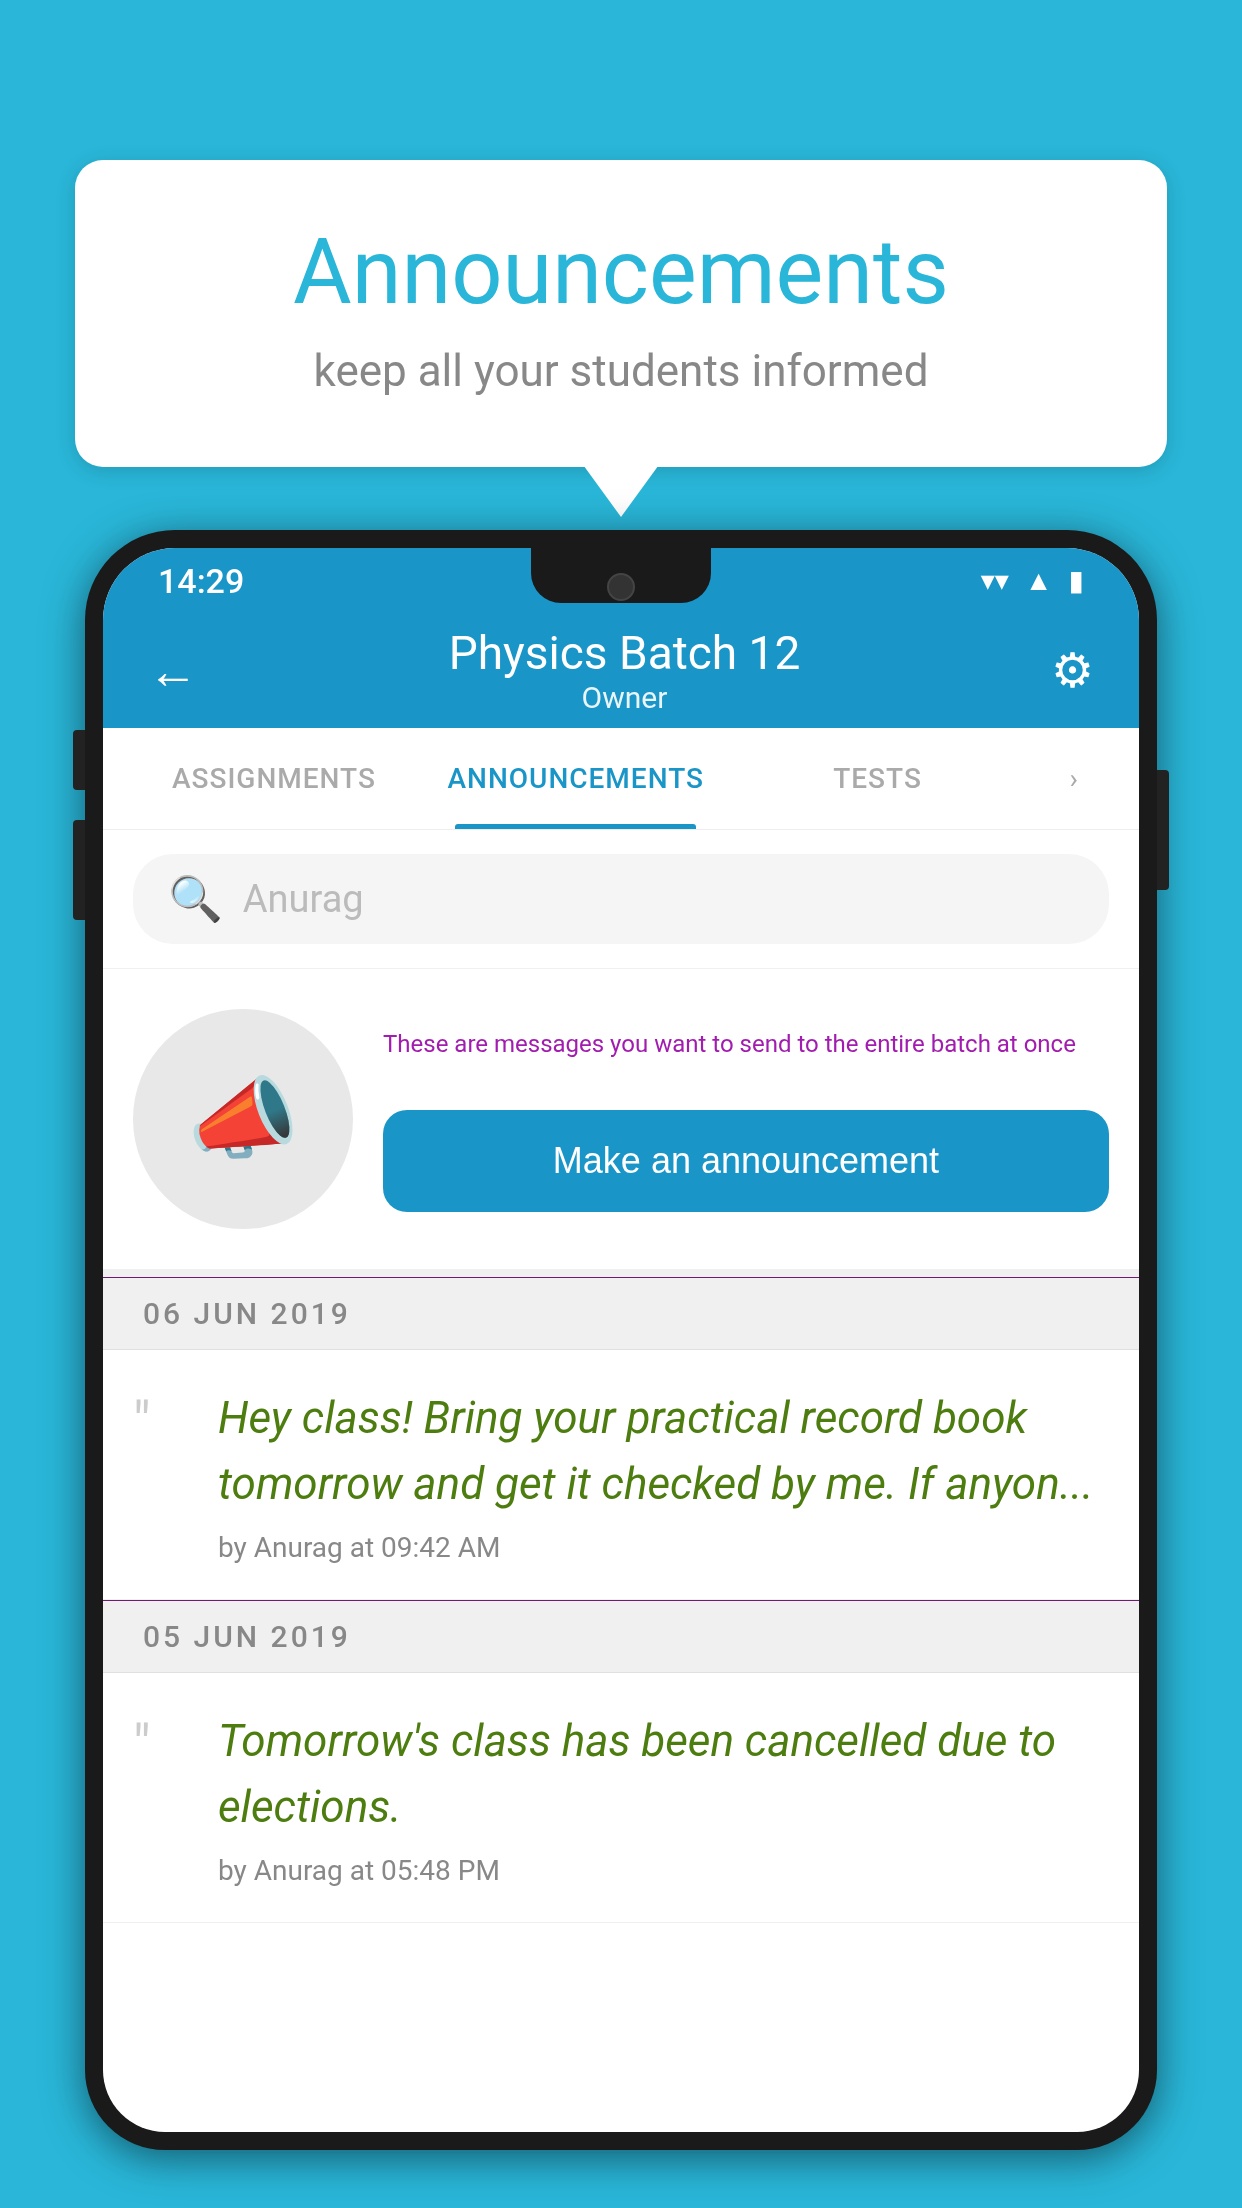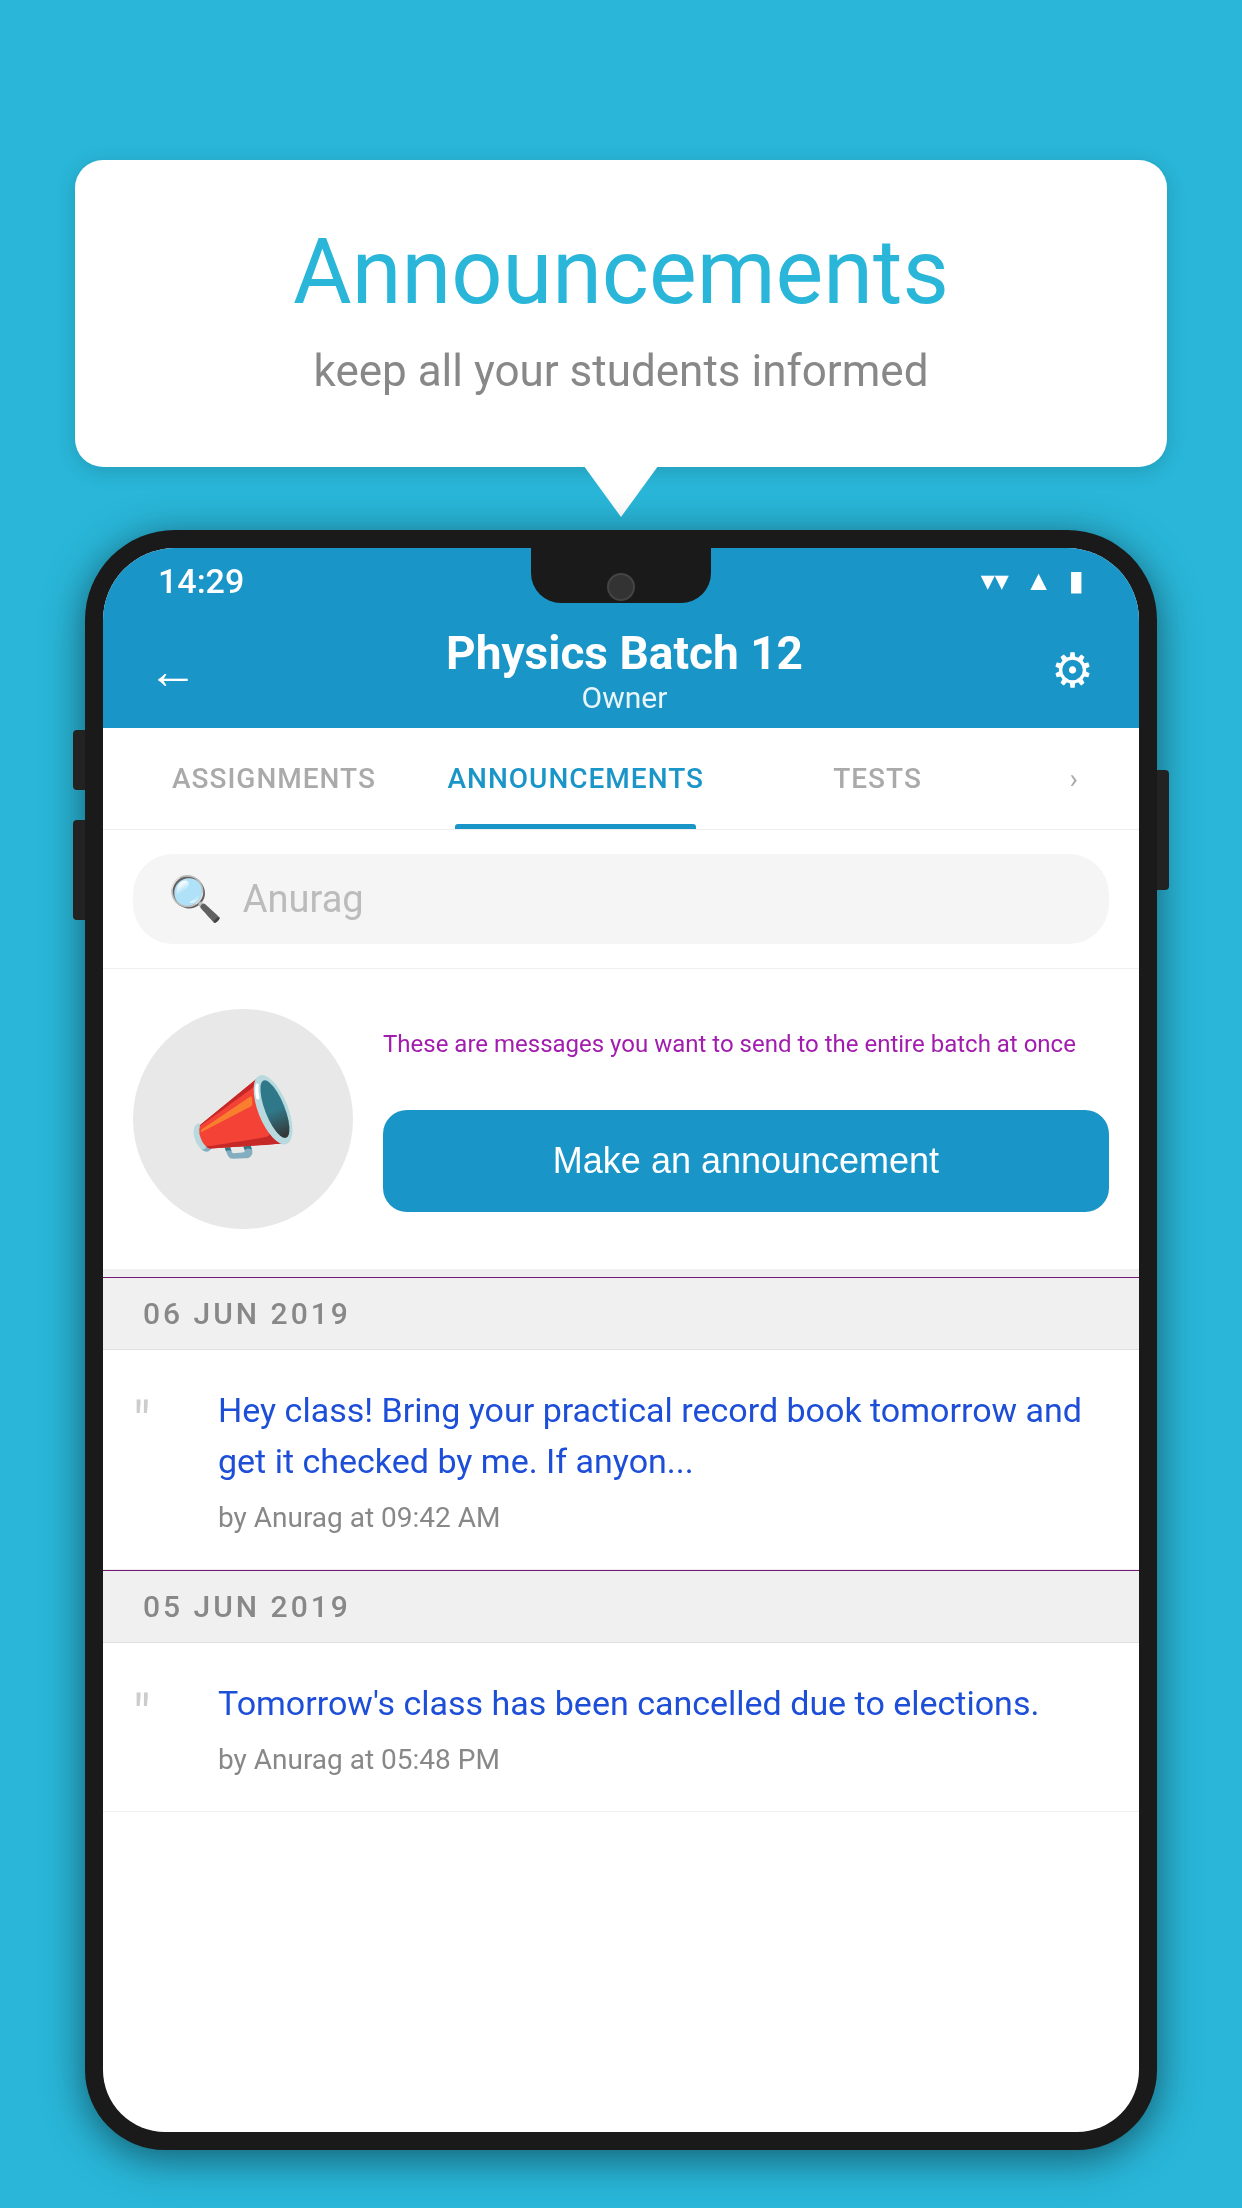--- a/index.html
+++ b/index.html
@@ -185,21 +185,21 @@
       cursor: pointer;
     }
 
     .header-center {
       text-align: center;
     }
 
     .header-title {
       color: white;
       font-size: 46px;
-      font-weight: 700;
+      font-weight: 400;
     }
 
     .header-subtitle {
       color: rgba(255,255,255,0.9);
       font-size: 30px;
     }
 
     .header-gear {
       color: white;
       font-size: 48px;
@@ -363,22 +363,23 @@
       line-height: 1;
       padding-top: 10px;
       min-width: 60px;
     }
 
     .announcement-content {
       flex: 1;
     }
 
     .announcement-text {
-      font-size: 34px;
-      color: #1d4ed8;
+      font-size: 44px;
+      color: #4d7c0f;
+      font-style: italic;
       line-height: 1.5;
       margin-bottom: 14px;
     }
 
     .announcement-author {
       font-size: 28px;
       color: #888;
     }
   </style>
 </head>

